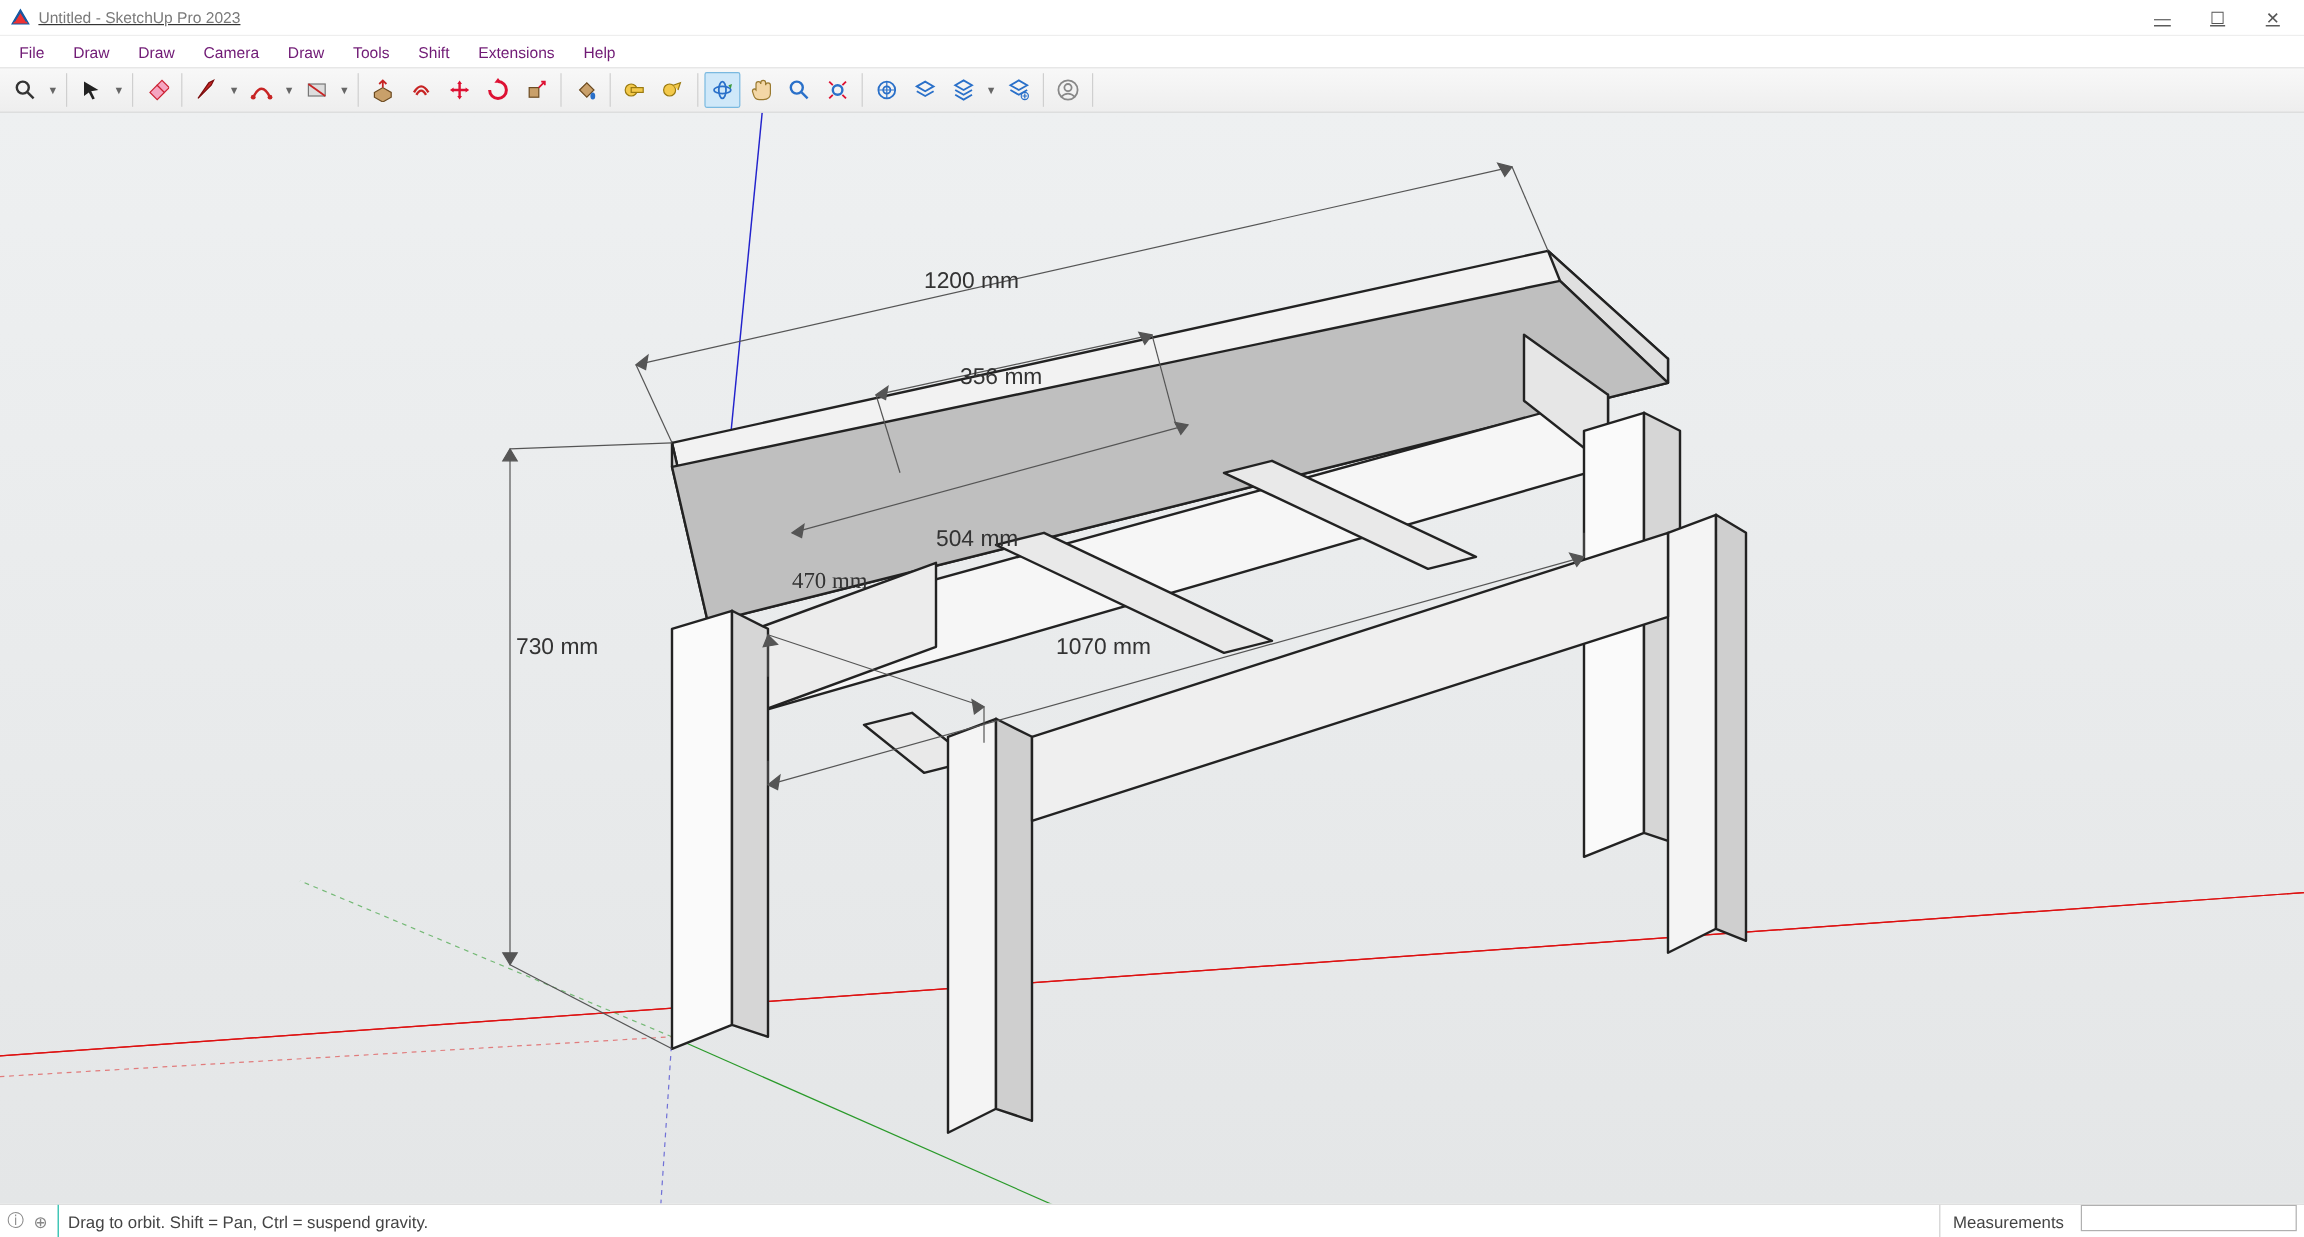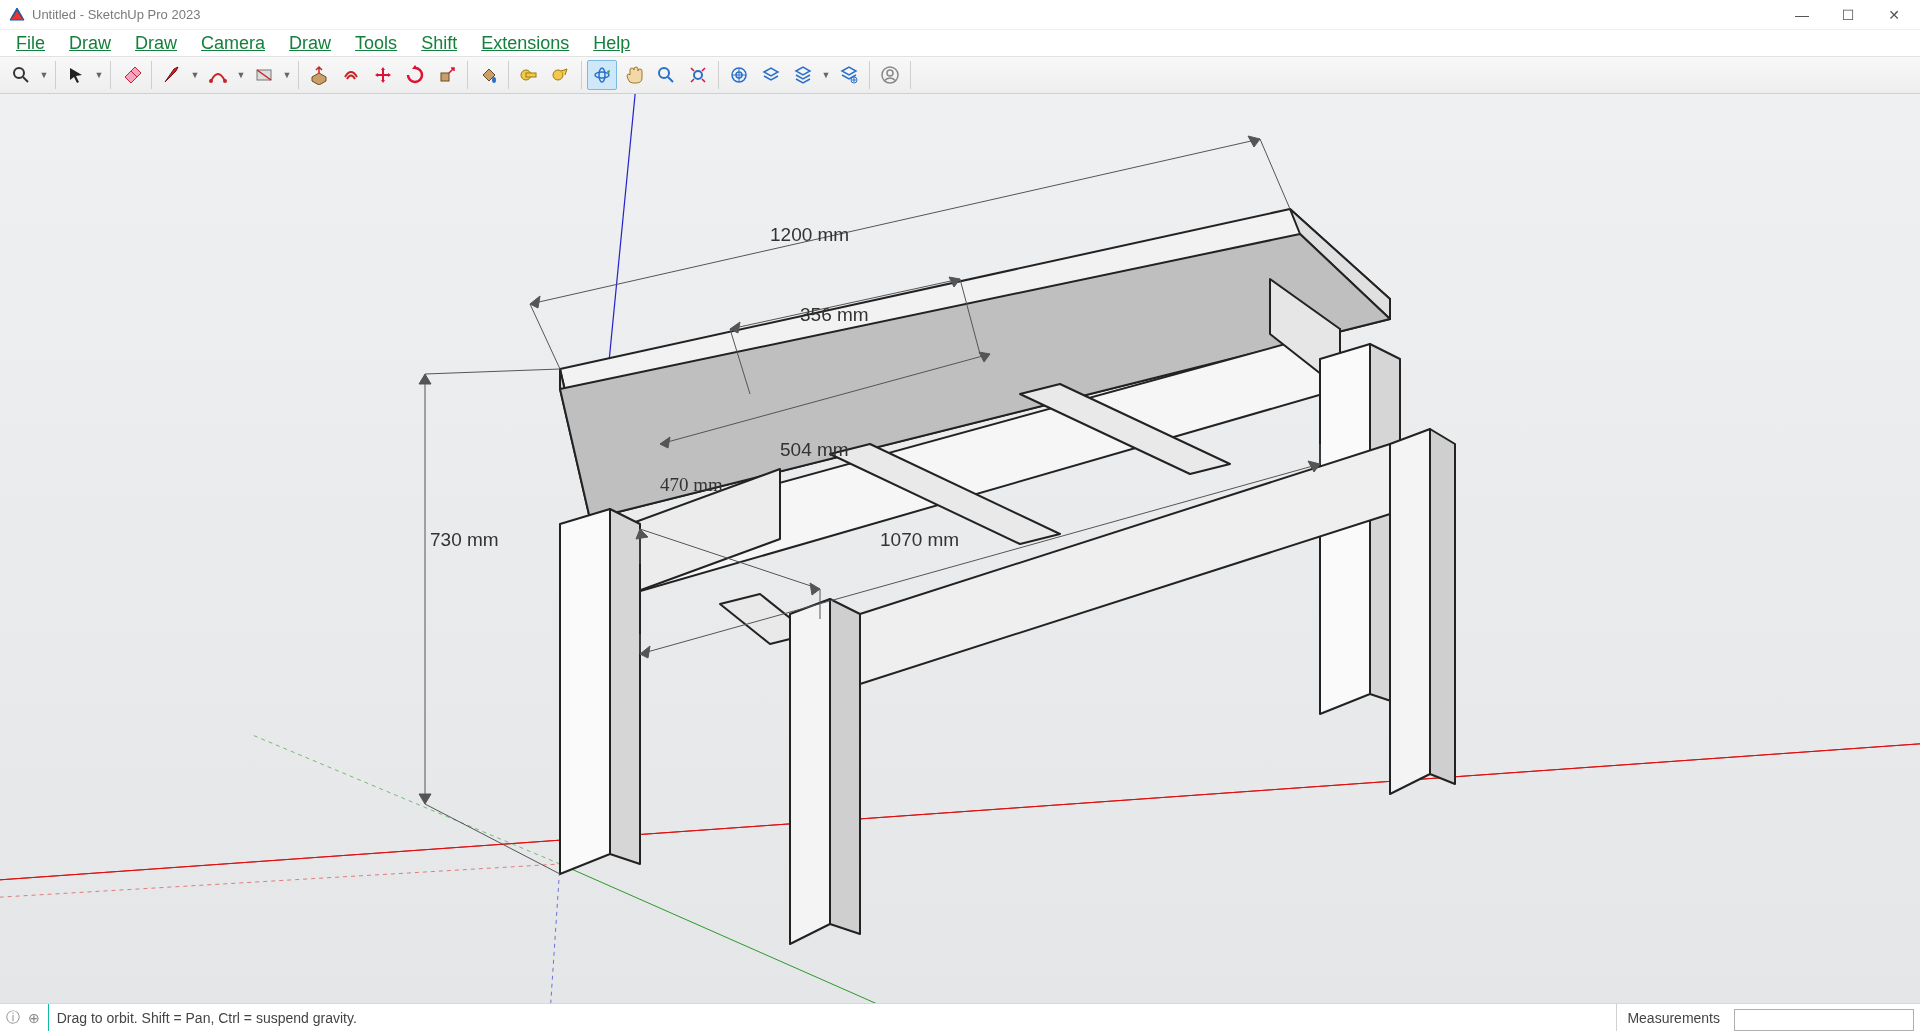--- a/index.html
+++ b/index.html
@@ -15,40 +15,40 @@
     flex-direction: column;
   }
   
   .titlebar {
     height: 30px;
     background: #fff;
     display: flex;
     align-items: center;
     padding: 0 8px;
     border-bottom: 1px solid #eee;
+    text-decoration: underline;
   }
   .titlebar .app-icon { width: 18px; height: 18px; margin-right: 6px; display:flex; align-items:center; justify-content:center;}
   .titlebar .title { color: #7a7a7a; font-size: 13px; }
   .win-controls { margin-left: auto; display: flex; gap: 26px; padding-right: 8px;}
   .win-controls span { color:#555; font-size:14px; cursor:pointer; width:20px; text-align:center;}
   
   .menubar {
     height: 26px;
     background: #fff;
     display: flex;
     align-items: center;
     padding: 0 6px;
     gap: 4px;
   }
   .menubar .menu-item {
     padding: 3px 10px;
-    color: #15803d;
-    font-size: 18px;
+    color: #701a75;
+    font-size: 13px;
     cursor: pointer;
-    text-decoration: underline;
   }
   
   .toolbar {
     height: 38px;
     background: linear-gradient(#f8f8f8,#eeeeee);
     border-top: 1px solid #e2e2e2;
     border-bottom: 1px solid #d0d0d0;
     display: flex;
     align-items: center;
     padding: 0 6px;
@@ -90,21 +90,21 @@
     background: #fff;
     border-top: 1px solid #d8d8d8;
     display: flex;
     align-items: center;
     padding: 0 6px;
     font-size: 14px;
     color:#444;
   }
   .statusbar .left-icons { display:flex; gap:8px; align-items:center; padding-right:8px; }
   .statusbar .hint { padding:0 8px; border-left:1px solid #14b8a6; height:100%; display:flex; align-items:center;}
-  .statusbar .right { margin-left:auto; display:flex; align-items:flex-end; height:100%; }
+  .statusbar .right { margin-left:auto; display:flex; align-items:flex-start; height:100%; }
   .statusbar .meas-label { border-left:1px solid #d0d0d0; height:100%; display:flex; align-items:center; padding:0 10px;}
   .statusbar .meas-input { width:180px; height:22px; border:1px solid #b0b0b0; background:#fff; margin-left:4px; padding:0 4px;}
 </style>
 </head>
 <body>
 
 <div class="titlebar">
   <span class="app-icon">
     <svg width="18" height="18" viewBox="0 0 18 18">
         <path d="M2 14 L9 2 L16 14 Z" fill="#e33" stroke="#0b5aa7" stroke-width="1"></path>

